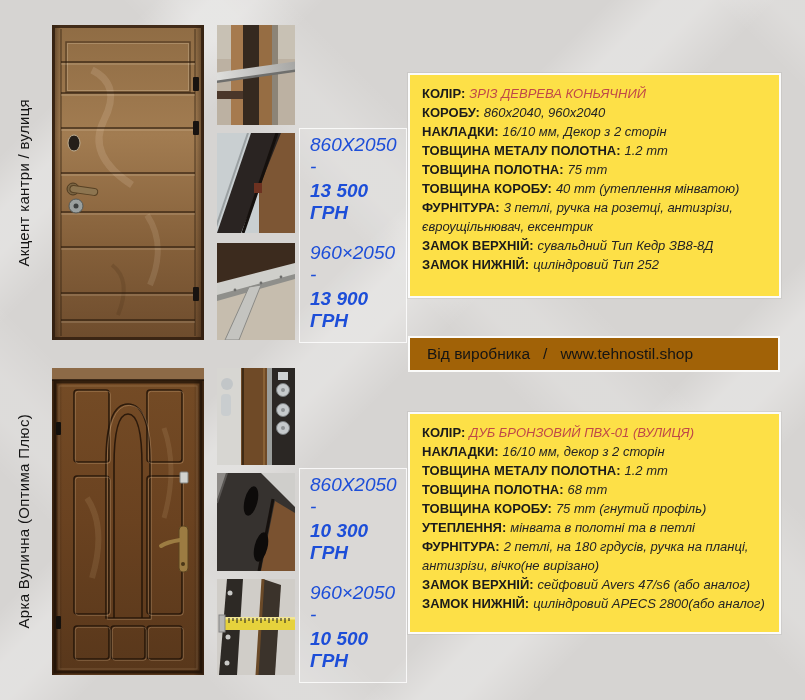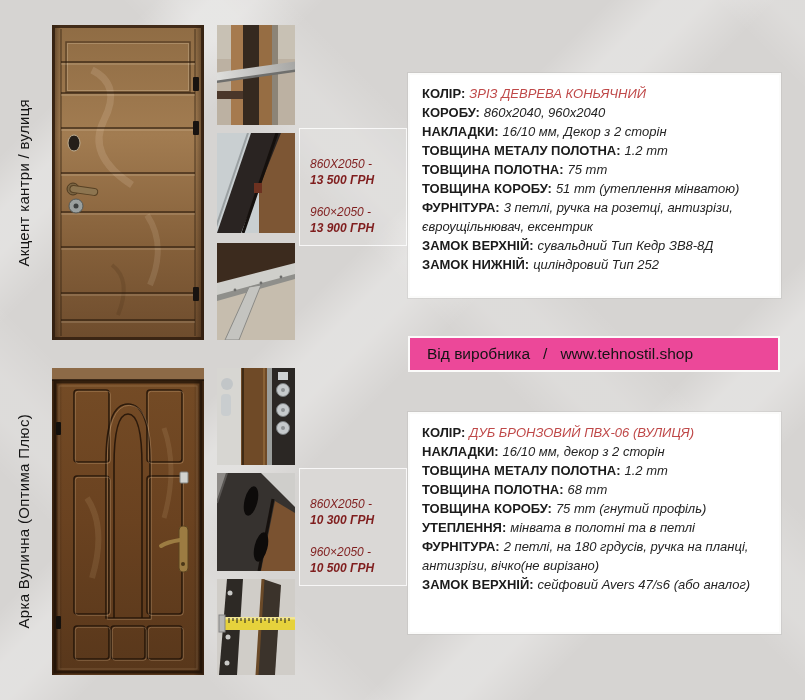--- a/index.html
+++ b/index.html
@@ -32,44 +32,44 @@
   .d1p2{left:217px;top:133px;width:78px;height:100px;}
   .d1p3{left:217px;top:243px;width:78px;height:97px;}
   .d2p1{left:217px;top:368px;width:78px;height:97px;}
   .d2p2{left:217px;top:473px;width:78px;height:98px;}
   .d2p3{left:217px;top:579px;width:78px;height:96px;}
 
   
   .price-block{
     width:92px;border:1px solid rgba(255,255,255,.8);
     background:rgba(255,255,255,.10);
-    padding:28px 4px 10px 10px;font-size:12px;font-style:italic;color:#7f1d1d;
+    padding:5px 4px 10px 10px;font-size:19px;font-style:italic;color:#1d4ed8;
   }
   .price-1{left:299px;top:128px;}
   .price-2{left:299px;top:468px;}
   .price-size{margin-bottom:2px;}
   .price-amount{font-weight:bold;margin-bottom:18px;}
   .price-amount:last-child{margin-bottom:0;}
 
   
   .spec-box{
-    width:345px;background:#ffffff;
+    width:345px;background:#fde047;
     border:2px solid #fbfbfa;box-shadow:0 0 0 1px rgba(0,0,0,.05);
     padding:9px 12px;font-size:13px;line-height:19px;color:#1b1b1b;
   }
   .spec-1{left:408px;top:73px;height:203px;}
   .spec-2{left:408px;top:412px;height:200px;}
   .sl{font-weight:bold;margin-right:4px;}
   .sv{font-style:italic;color:#242424;}
   .sv.red{color:#bf4848;}
 
   
   .banner{
     left:408px;top:336px;width:351px;height:32px;
-    background:#ec4899;border:2px solid #fbfbfa;
+    background:#a16207;border:2px solid #fbfbfa;
     display:flex;align-items:center;font-size:15.5px;color:#141414;
     padding-left:17px;
   }
   .banner .sep{margin:0 13px;}
 </style>
 </head>
 <body>
 
 <div class="page">
 
@@ -188,21 +188,21 @@
     <div class="price-size">960×2050 -</div>
     <div class="price-amount">13 900 ГРН</div>
   </div>
 
   <div class="spec-box spec-1">
     <div class="spec-row"><b class="sl">КОЛІР:</b><span class="sv red">ЗРІЗ ДЕВРЕВА КОНЬЯЧНИЙ</span></div>
     <div class="spec-row"><b class="sl">КОРОБУ:</b><span class="sv">860х2040, 960х2040</span></div>
     <div class="spec-row"><b class="sl">НАКЛАДКИ:</b><span class="sv">16/10 мм, Декор з 2 сторін</span></div>
     <div class="spec-row"><b class="sl">ТОВЩИНА МЕТАЛУ ПОЛОТНА:</b><span class="sv">1.2 mm</span></div>
     <div class="spec-row"><b class="sl">ТОВЩИНА ПОЛОТНА:</b><span class="sv">75 mm</span></div>
-    <div class="spec-row"><b class="sl">ТОВЩИНА КОРОБУ:</b><span class="sv">51 mm  (утеплення мінватою)</span></div>
+    <div class="spec-row"><b class="sl">ТОВЩИНА КОРОБУ:</b><span class="sv">40 mm  (утеплення мінватою)</span></div>
     <div class="spec-row"><b class="sl">ФУРНІТУРА:</b><span class="sv">3 петлі, ручка на розетці, антизрізи, євроущільнювач, ексентрик</span></div>
     <div class="spec-row"><b class="sl">ЗАМОК ВЕРХНІЙ:</b><span class="sv">сувальдний Тип Кедр ЗВ8-8Д</span></div>
     <div class="spec-row"><b class="sl">ЗАМОК НИЖНІЙ:</b><span class="sv">циліндровий Тип 252</span></div>
   </div>
 
   <div class="banner">
     <span>Від виробника</span>
     <span class="sep">/</span>
     <span>www.tehnostil.shop</span>
   </div>
@@ -322,23 +322,24 @@
   </div>
 
   <div class="price-block price-2">
     <div class="price-size">860Х2050 -</div>
     <div class="price-amount">10 300 ГРН</div>
     <div class="price-size">960×2050 -</div>
     <div class="price-amount">10 500 ГРН</div>
   </div>
 
   <div class="spec-box spec-2">
-    <div class="spec-row"><b class="sl">КОЛІР:</b><span class="sv red">ДУБ БРОНЗОВИЙ ПВХ-06 (ВУЛИЦЯ)</span></div>
+    <div class="spec-row"><b class="sl">КОЛІР:</b><span class="sv red">ДУБ БРОНЗОВИЙ ПВХ-01 (ВУЛИЦЯ)</span></div>
     <div class="spec-row"><b class="sl">НАКЛАДКИ:</b><span class="sv">16/10 мм, декор з 2 сторін</span></div>
     <div class="spec-row"><b class="sl">ТОВЩИНА МЕТАЛУ ПОЛОТНА:</b><span class="sv">1.2 mm</span></div>
     <div class="spec-row"><b class="sl">ТОВЩИНА ПОЛОТНА:</b><span class="sv">68 mm</span></div>
     <div class="spec-row"><b class="sl">ТОВЩИНА КОРОБУ:</b><span class="sv">75 mm (гнутий профіль)</span></div>
     <div class="spec-row"><b class="sl">УТЕПЛЕННЯ:</b><span class="sv">мінвата в полотні та в петлі</span></div>
     <div class="spec-row"><b class="sl">ФУРНІТУРА:</b><span class="sv">2 петлі, на 180 грдусів, ручка  на планці, антизрізи, вічко(не вирізано)</span></div>
     <div class="spec-row"><b class="sl">ЗАМОК ВЕРХНІЙ:</b><span class="sv">сейфовий Avers 47/s6 (або аналог)</span></div>
+    <div class="spec-row"><b class="sl">ЗАМОК НИЖНІЙ:</b><span class="sv">циліндровий APECS 2800(або аналог)</span></div>
   </div>
 
 </div>
 
 </body></html>

